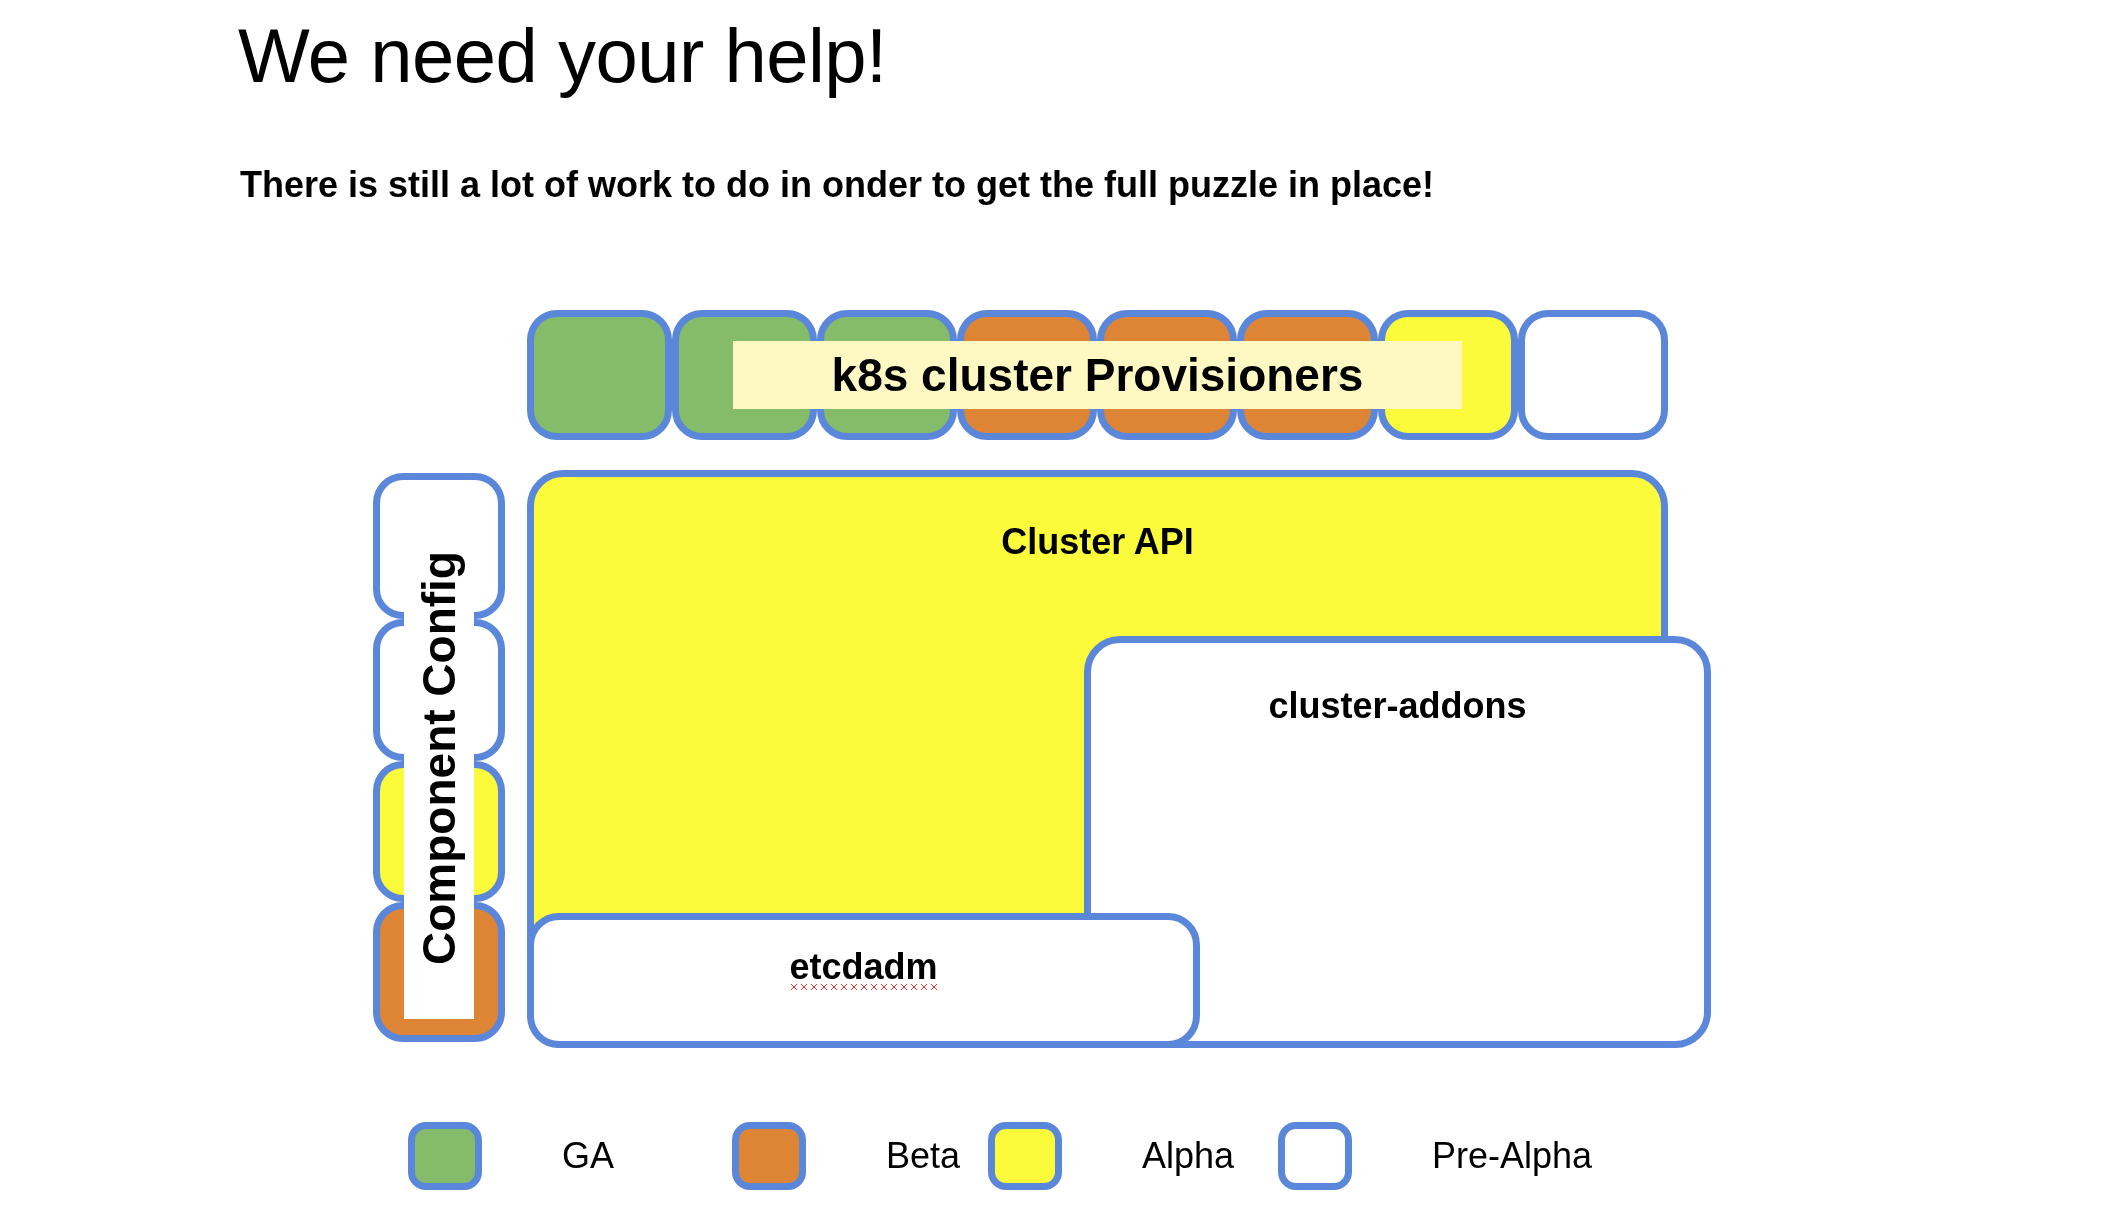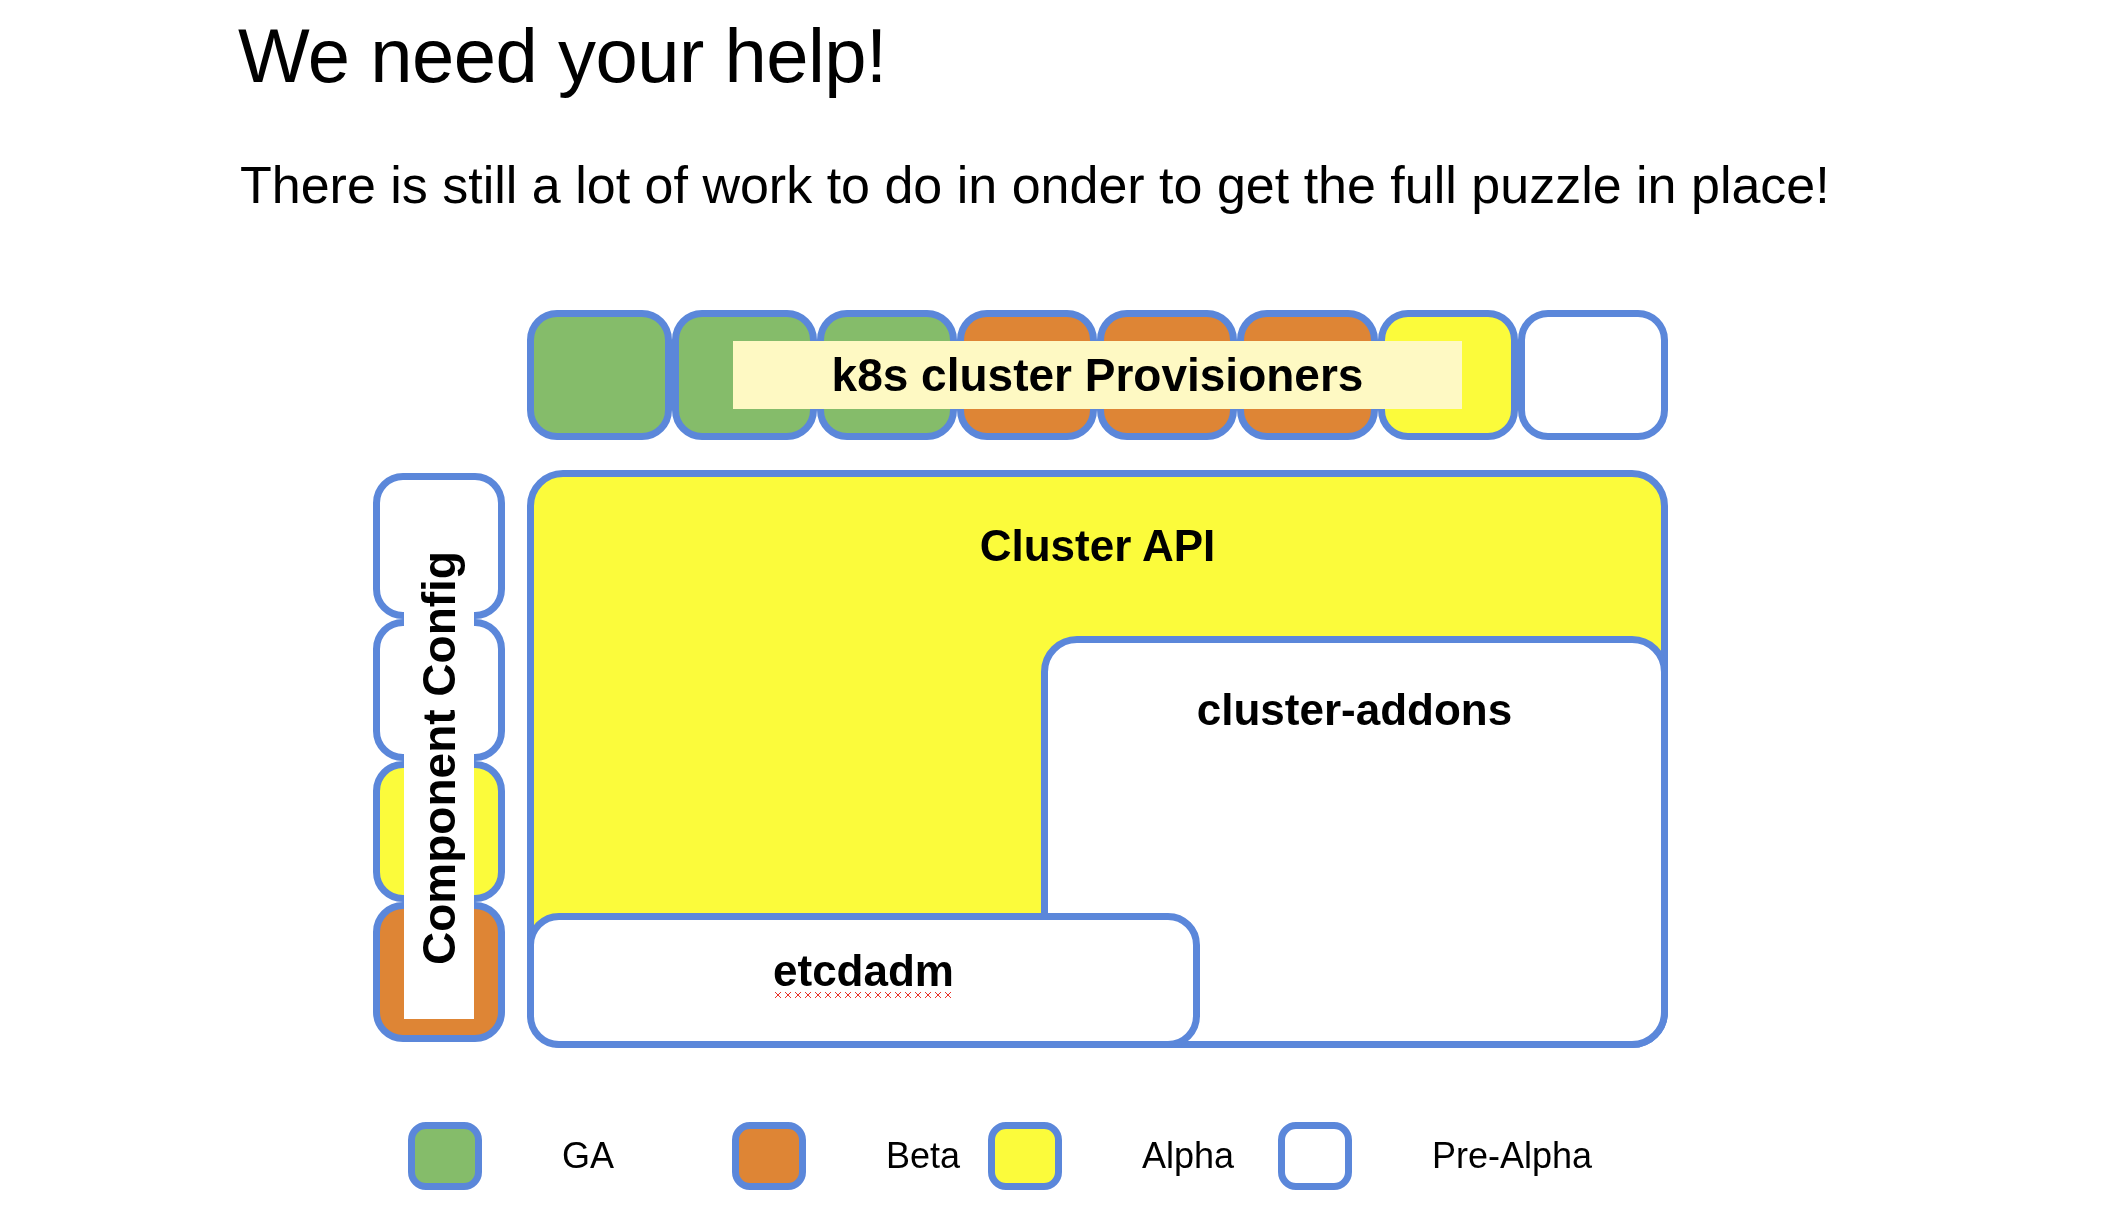--- a/index.html
+++ b/index.html
@@ -31,23 +31,23 @@
     font-size: 76px;
     line-height: 92px;
     font-weight: 400;
     white-space: nowrap;
     letter-spacing: -0.5px;
   }
   #subtitle {
     position: absolute;
     left: 240px;
     top: 158px;
-    font-size: 52px;
+    font-size: 36px;
     line-height: 54px;
-    font-weight: 400;
+    font-weight: 700;
     white-space: nowrap;
   }
 
   
   .tile {
     position: absolute;
     box-sizing: border-box;
     border: 7px solid var(--stroke, #5B87DA);
     border-radius: 34px;
     background: var(--fill, #ffffff);
@@ -96,21 +96,21 @@
   }
 
   
   #cluster-api {
     left: 527px; top: 470px; width: 1141px; height: 578px;
     --fill: #FBFB3B;
     border-radius: 36px;
     z-index: 2;
   }
   #cluster-addons {
-    left: 1041px; top: 636px; width: 627px; height: 412px;
+    left: 1084px; top: 636px; width: 627px; height: 412px;
     --fill: #ffffff;
     border-radius: 36px;
     z-index: 3;
   }
   #kubeadm {
     left: 758px; top: 775px; width: 680px; height: 273px;
     --fill: #85BC6A;
     border-radius: 36px;
     z-index: 4;
   }
@@ -119,21 +119,21 @@
     --fill: #ffffff;
     border-radius: 32px;
     z-index: 5;
   }
 
   .box-label {
     position: absolute;
     left: 0;
     width: 100%;
     text-align: center;
-    font-size: 44px;
+    font-size: 36px;
     font-weight: bold;
     white-space: nowrap;
   }
   #cluster-api  .box-label { top: 44px; }
   #cluster-addons .box-label { top: 42px; }
   #kubeadm      .box-label { top: 40px; }
   #etcdadm      .box-label { top: 26px; }
 
   .misspelled {
     position: relative;

